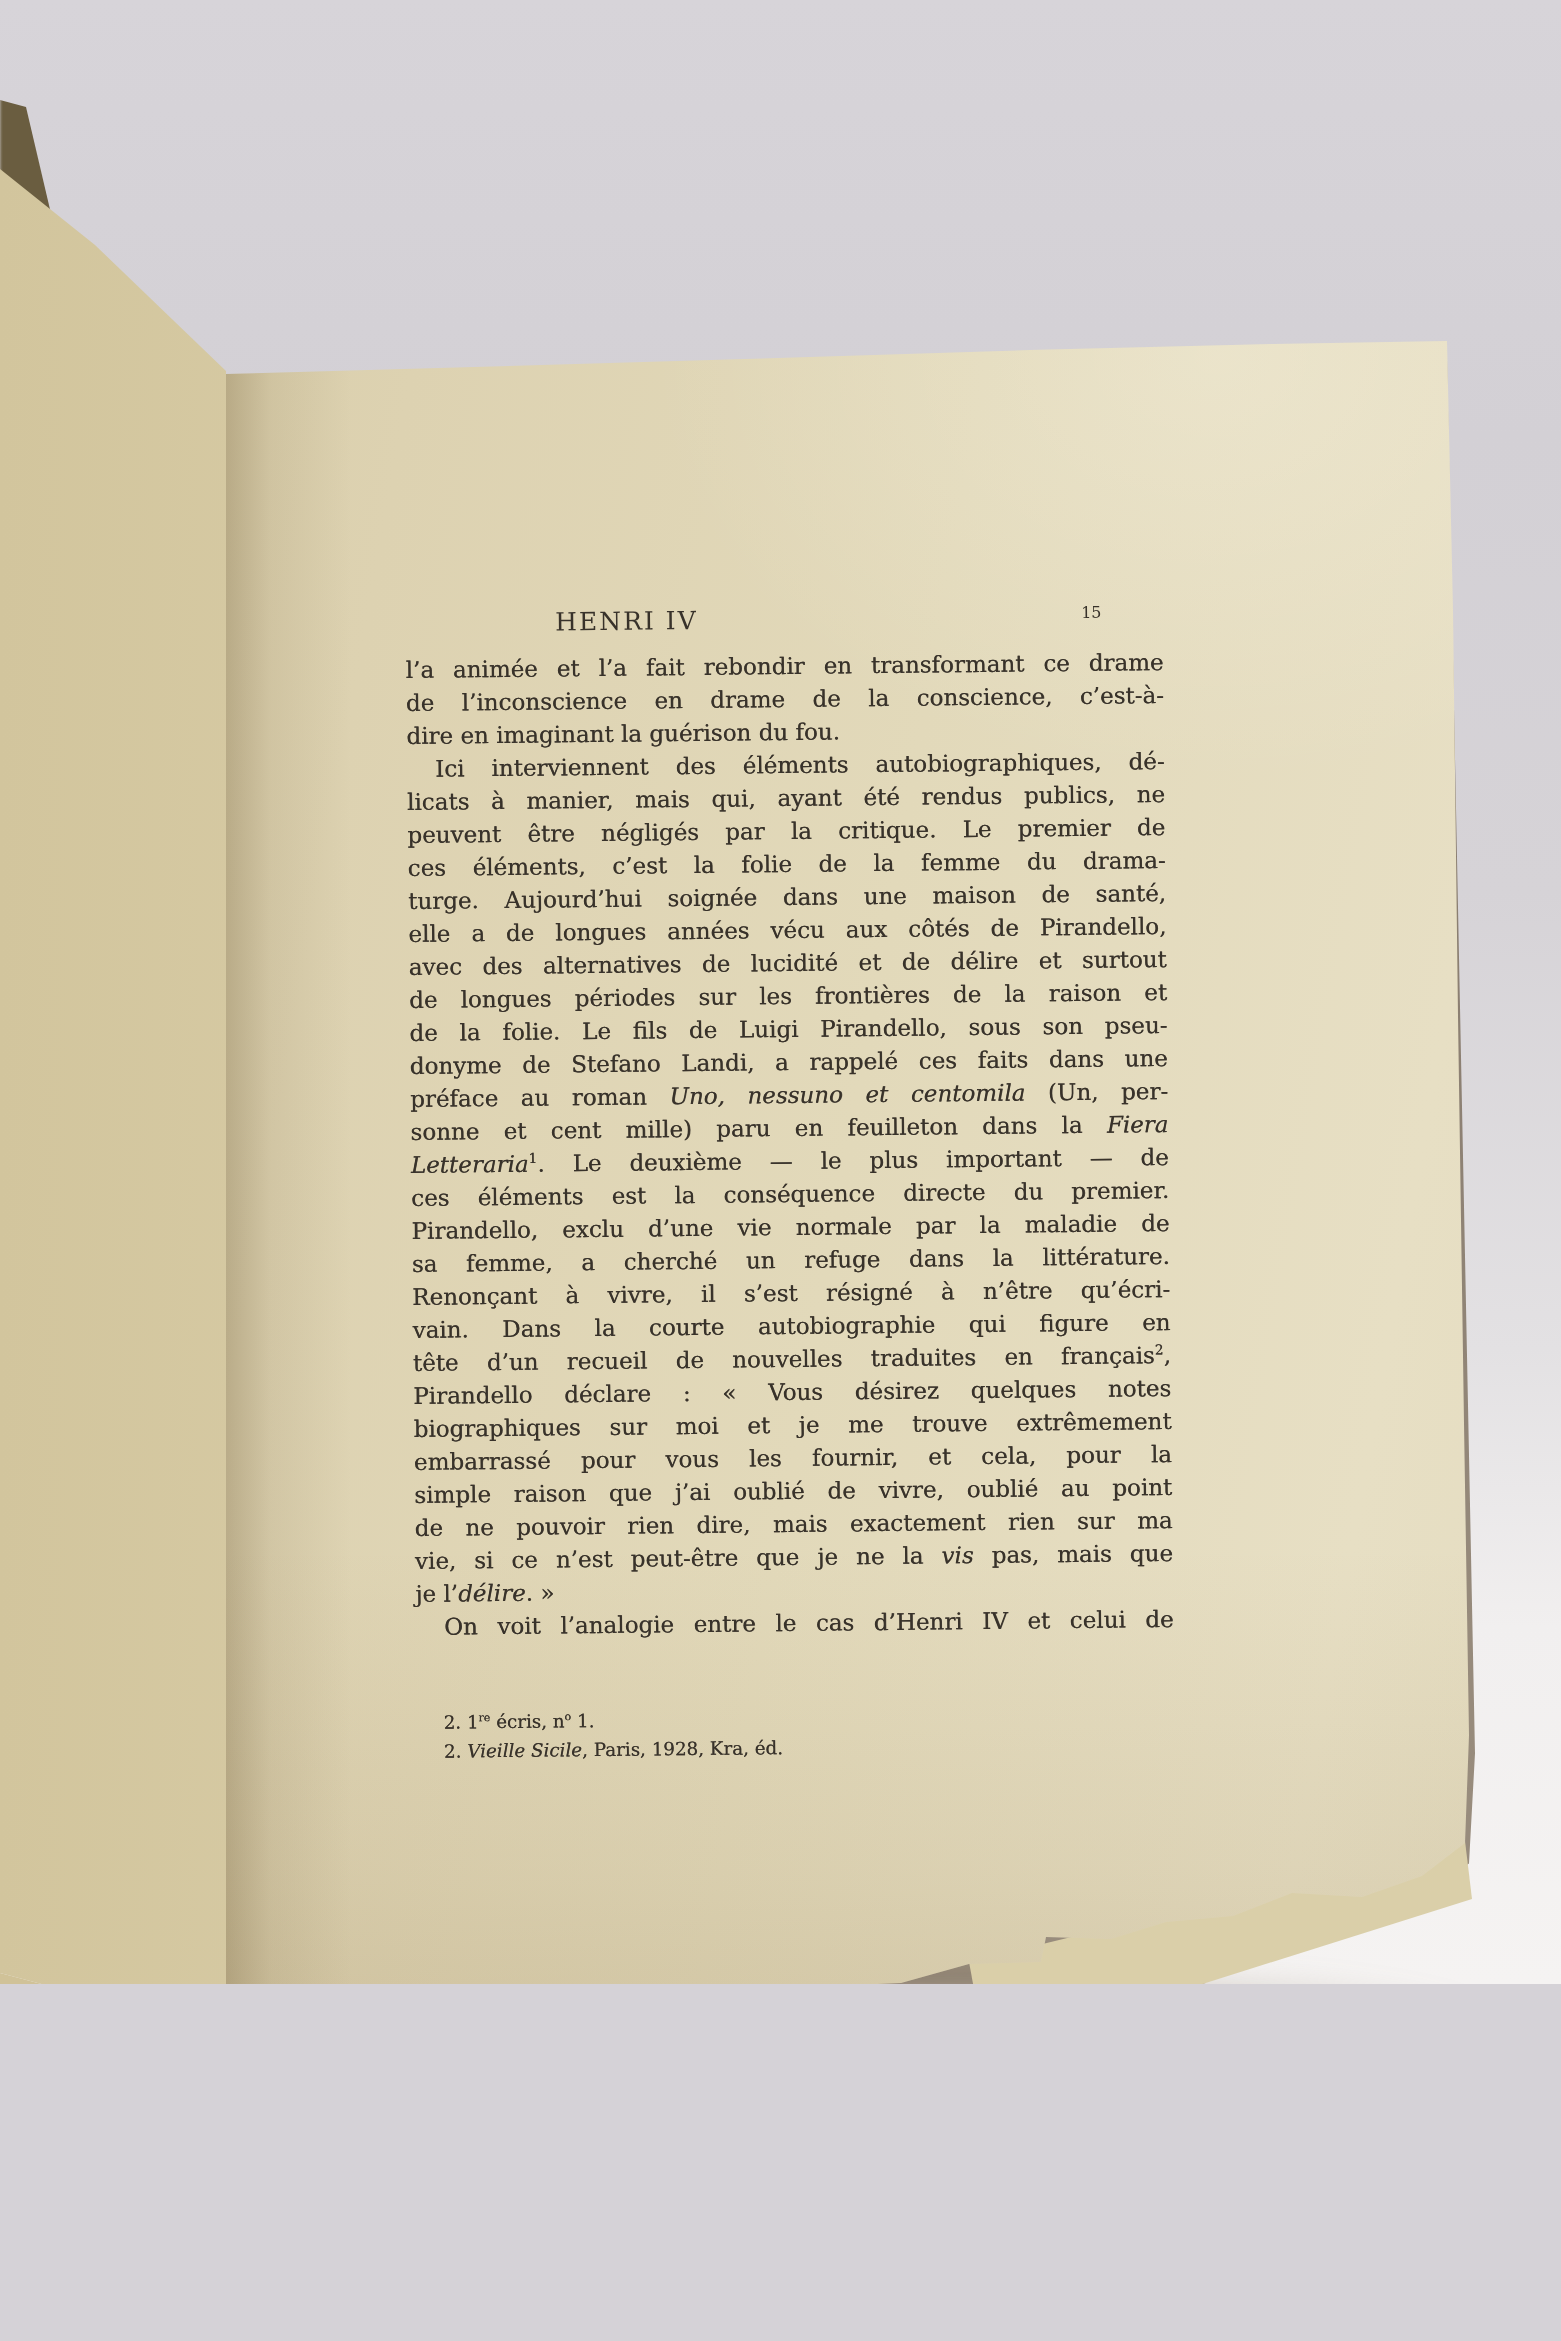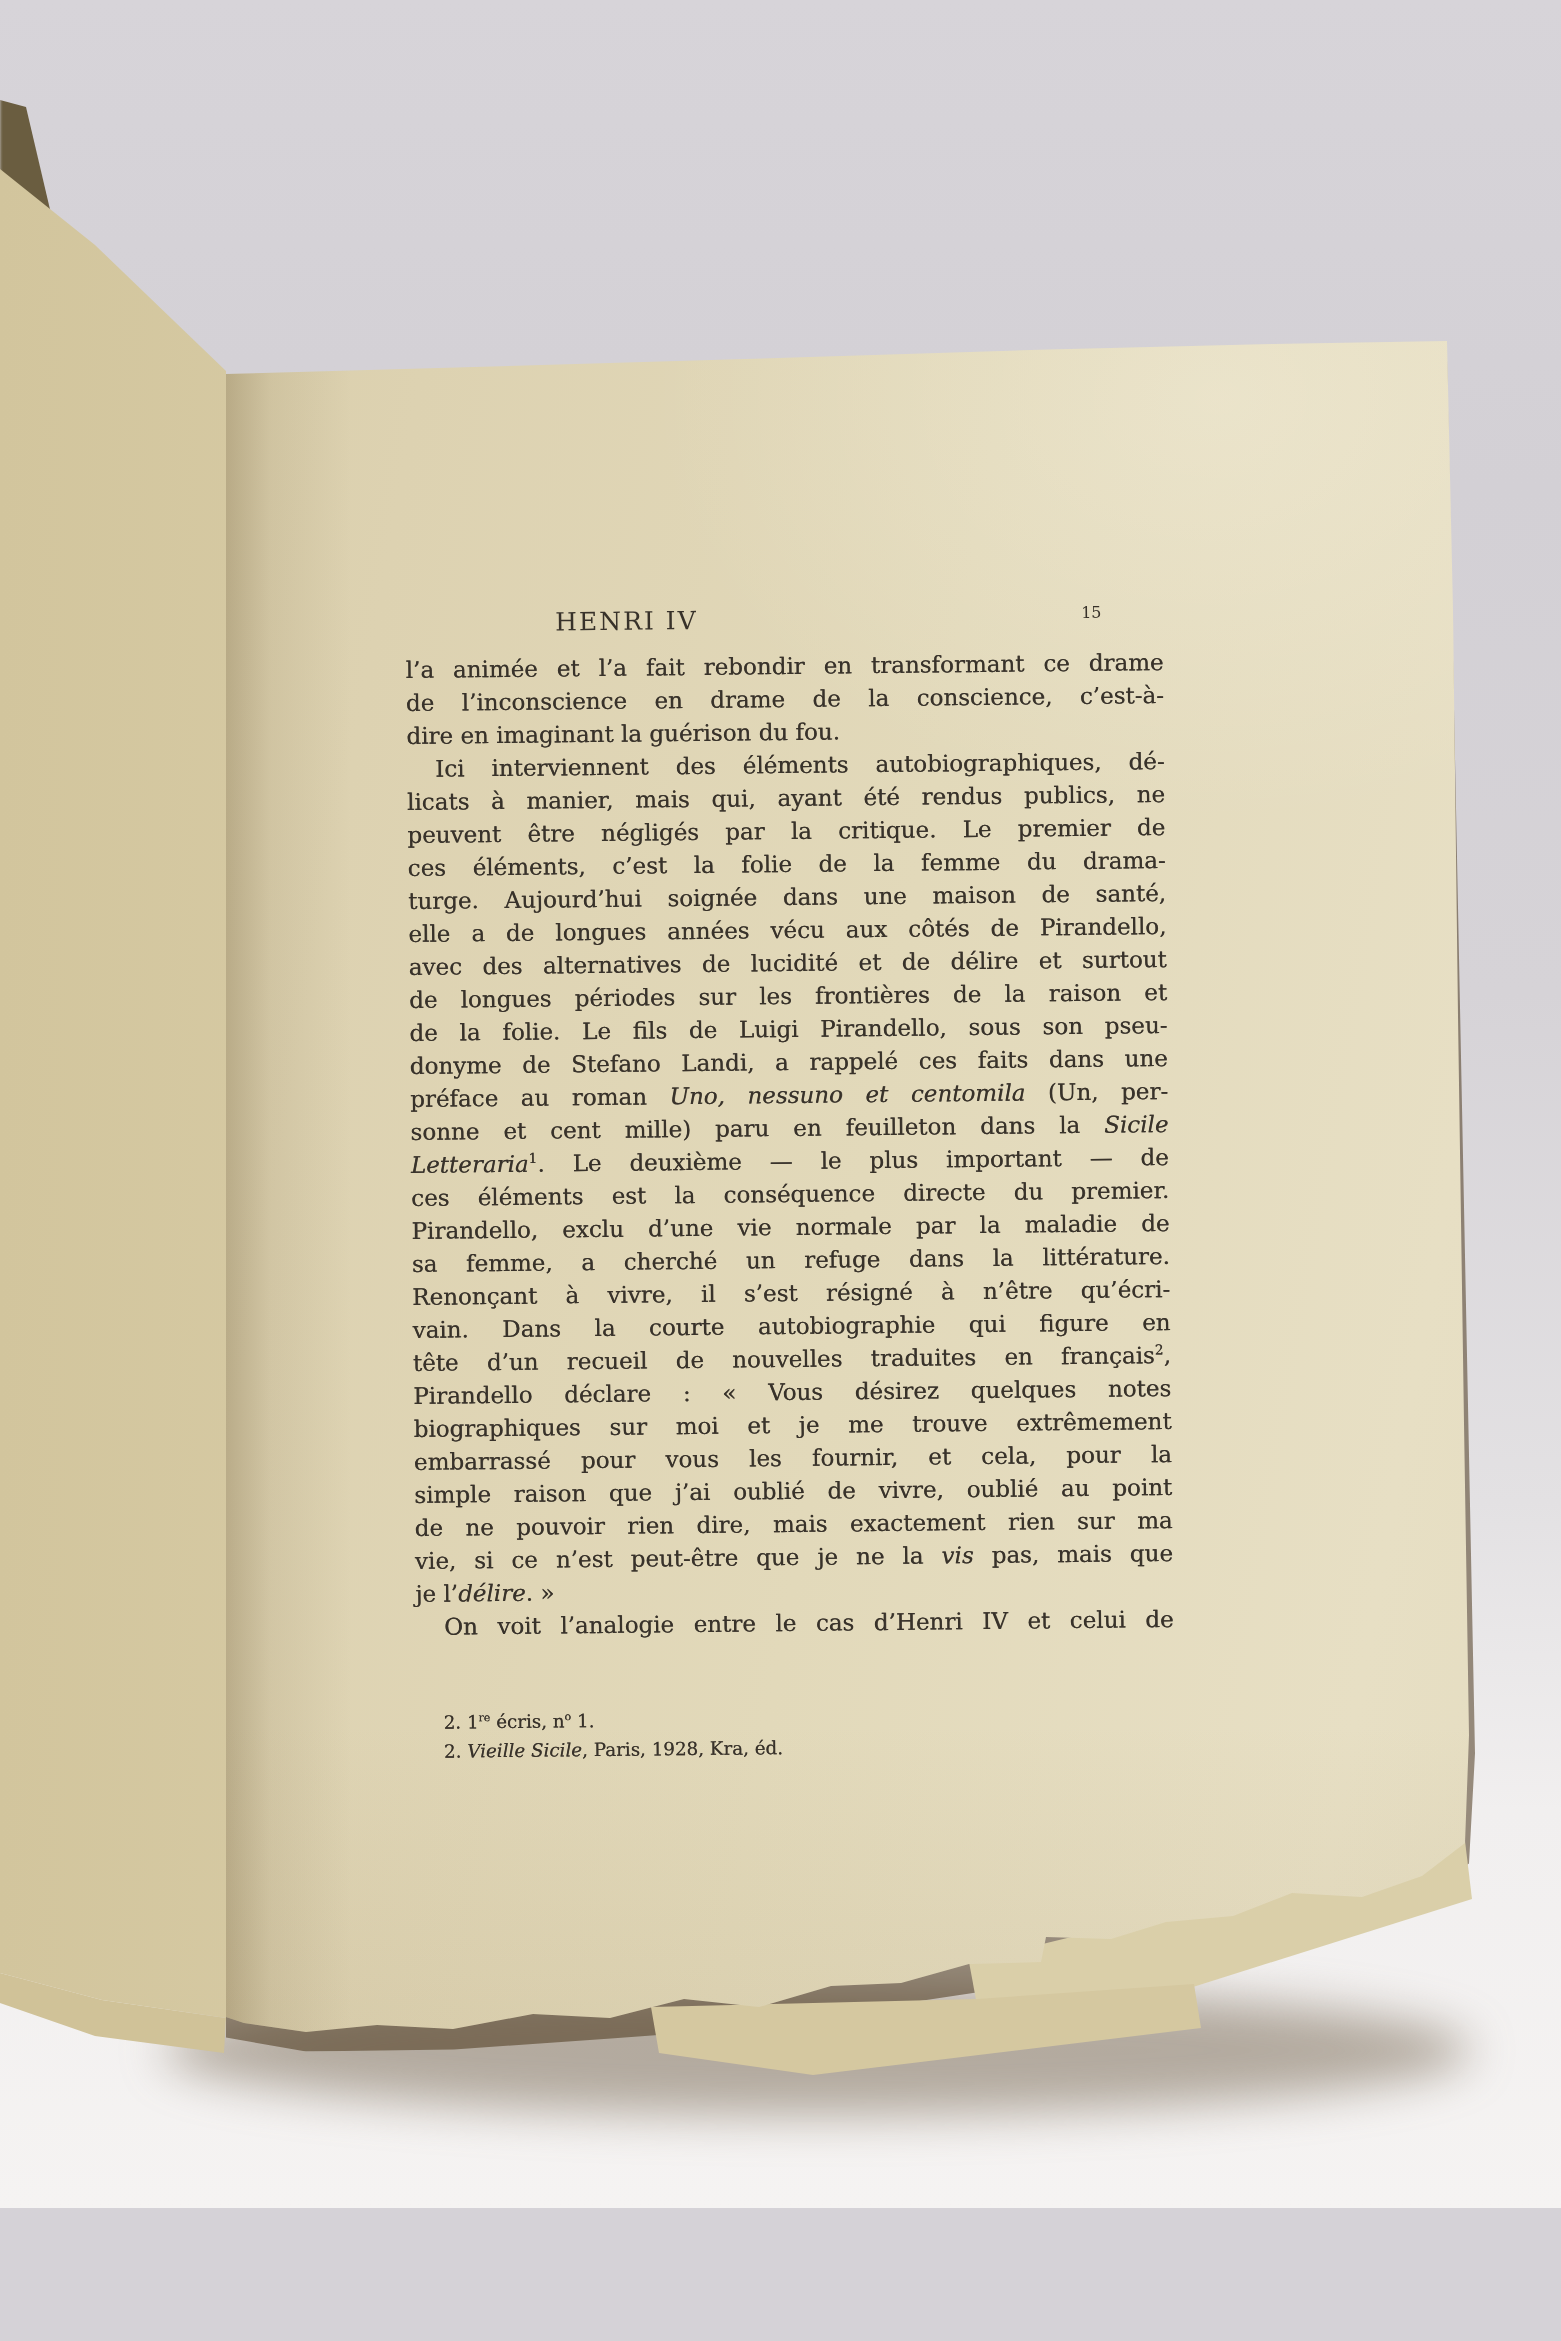--- a/index.html
+++ b/index.html
@@ -1,17 +1,17 @@
 <!DOCTYPE html>
 <html style="font-size:11px"><head>
 <meta charset="utf-8">
 <style>
   html,body{margin:0;padding:0;background:#d5d2d7;}
   .photo{
-    position:relative;width:1561px;height:2208px;overflow:hidden;
+    position:relative;width:1561px;height:1984px;overflow:hidden;
     font-family:"DejaVu Serif","Liberation Serif",serif;
   }
   .backdrop{
     position:absolute;inset:0;
     background:linear-gradient(180deg,#d7d4d9 0%,#d3d0d5 22%,#d6d3d7 45%,#e3e1e3 68%,#f1efef 82%,#f5f3f2 100%);
   }
   .shape{position:absolute;inset:0;}
   
   .book-shadow{
     position:absolute;left:163px;top:1986px;width:1308px;height:129px;
@@ -121,21 +121,21 @@
         <div class="line"><span>licats à manier, mais qui, ayant été rendus publics, ne</span></div>
         <div class="line"><span>peuvent être négligés par la critique. Le premier de</span></div>
         <div class="line"><span>ces éléments, c’est la folie de la femme du drama-</span></div>
         <div class="line"><span>turge. Aujourd’hui soignée dans une maison de santé,</span></div>
         <div class="line"><span>elle a de longues années vécu aux côtés de Pirandello,</span></div>
         <div class="line"><span>avec des alternatives de lucidité et de délire et surtout</span></div>
         <div class="line"><span>de longues périodes sur les frontières de la raison et</span></div>
         <div class="line"><span>de la folie. Le fils de Luigi Pirandello, sous son pseu-</span></div>
         <div class="line"><span>donyme de Stefano Landi, a rappelé ces faits dans une</span></div>
         <div class="line"><span>préface au roman </span><span class="it">Uno, nessuno et centomila</span><span> (Un, per-</span></div>
-        <div class="line"><span>sonne et cent mille) paru en feuilleton dans la </span><span class="it">Sicile</span></div>
+        <div class="line"><span>sonne et cent mille) paru en feuilleton dans la </span><span class="it">Fiera</span></div>
         <div class="line"><span class="it">Letteraria</span><span class="sup">1</span><span>. Le deuxième — le plus important — de</span></div>
         <div class="line"><span>ces éléments est la conséquence directe du premier.</span></div>
         <div class="line"><span>Pirandello, exclu d’une vie normale par la maladie de</span></div>
         <div class="line"><span>sa femme, a cherché un refuge dans la littérature.</span></div>
         <div class="line"><span>Renonçant à vivre, il s’est résigné à n’être qu’écri-</span></div>
         <div class="line"><span>vain. Dans la courte autobiographie qui figure en</span></div>
         <div class="line"><span>tête d’un recueil de nouvelles traduites en français</span><span class="sup">2</span><span>,</span></div>
         <div class="line"><span>Pirandello déclare : « Vous désirez quelques notes</span></div>
         <div class="line"><span>biographiques sur moi et je me trouve extrêmement</span></div>
         <div class="line"><span>embarrassé pour vous les fournir, et cela, pour la</span></div>

